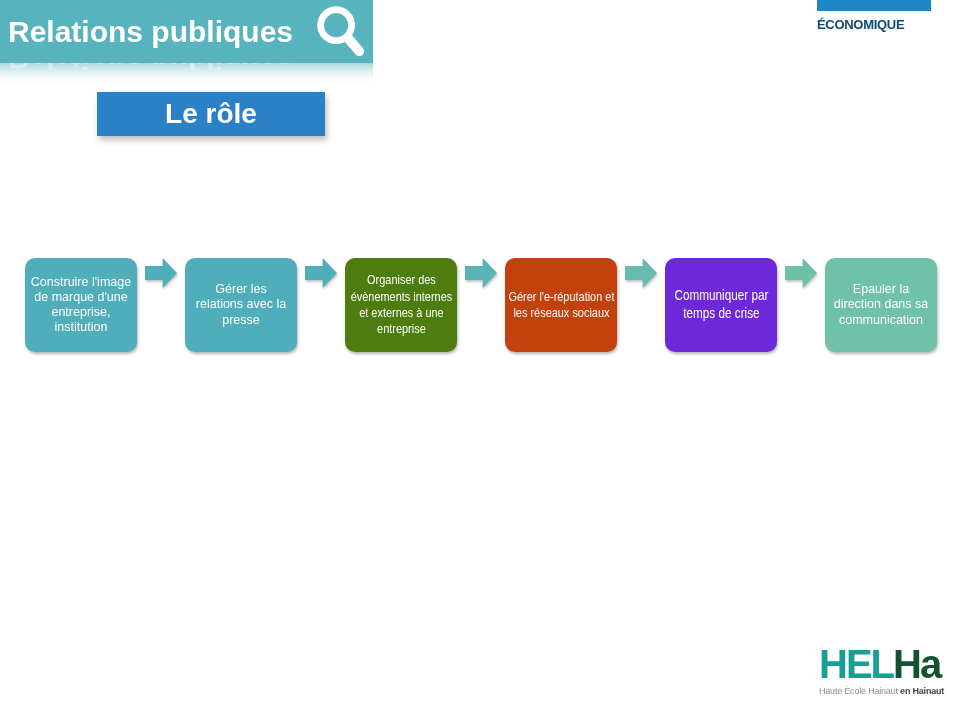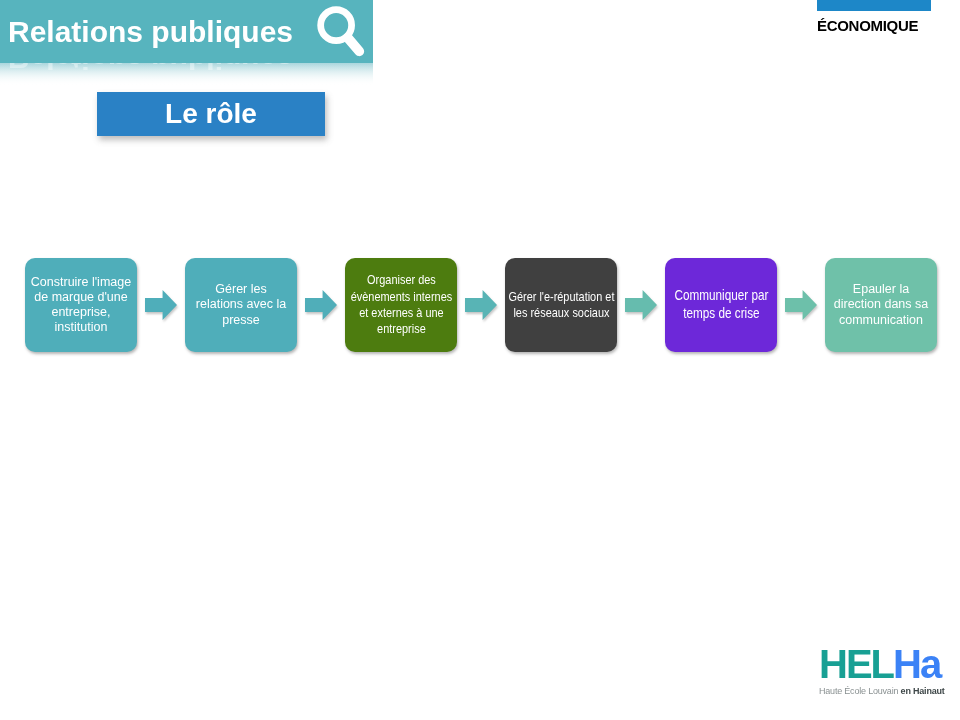--- a/index.html
+++ b/index.html
@@ -29,36 +29,36 @@
   }
   .header-reflection::after{
     content:"";position:absolute;left:0;top:0;width:100%;height:100%;
     background:linear-gradient(to bottom,rgba(255,255,255,0),#ffffff 88%);
   }
 
   
   .econ{position:absolute;left:817px;top:0;width:114px;}
   .econ-bar{width:114px;height:11px;background:#1d87c8;}
   .econ-label{
-    margin-top:6px;color:#000000;font-weight:bold;font-size:15px;letter-spacing:-0.3px;
+    margin-top:6px;color:#0c4a6e;font-weight:bold;font-size:13px;letter-spacing:-0.3px;
     white-space:nowrap;
   }
 
   
   .role-box{
     position:absolute;left:97px;top:92px;width:228px;height:44px;background:#2a81c5;
     display:flex;align-items:center;justify-content:center;
     box-shadow:2px 4px 6px rgba(110,110,110,0.45);
   }
   .role-box span{color:#ffffff;font-size:28px;font-weight:bold;}
 
   
   .process{
     position:absolute;left:25px;top:258px;width:912px;height:94px;
-    display:flex;align-items:center;justify-content:space-between;
+    display:flex;justify-content:space-between;
   }
   .step{
     width:112px;height:94px;border-radius:10px;flex:0 0 auto;
     display:flex;align-items:center;justify-content:center;overflow:hidden;
     box-shadow:1px 2px 3px rgba(90,90,90,0.45);
   }
   .step-label{
     display:block;color:#ffffff;text-align:center;font-size:12.5px;line-height:1.22;
     padding:0 5px;box-sizing:border-box;width:100%;
   }
@@ -69,21 +69,21 @@
   .arrow{flex:0 0 auto;width:32px;height:30px;filter:drop-shadow(1px 2px 1px rgba(90,90,90,0.35));}
   .arrow-shape{
     width:100%;height:100%;
     clip-path:polygon(0 27%,55% 27%,55% 0,100% 50%,55% 100%,55% 73%,0 73%);
   }
 
   
   .logo{position:absolute;left:819px;top:644px;width:130px;}
   .logo-text{font-weight:bold;font-size:40px;letter-spacing:-2px;line-height:1;white-space:nowrap;}
   .logo-hel{color:#18a094;}
-  .logo-ha{color:#3b82f6;}
+  .logo-ha{color:#14532d;}
   .logo-tagline{margin-top:2px;font-size:9px;letter-spacing:-0.2px;white-space:nowrap;color:#8a9192;}
   .tag-bold{font-weight:bold;color:#3e4748;text-align:center;}
 </style>
 </head>
 <body>
 
 <div class="slide">
 
   <div class="header-bar">
     <span class="header-title">Relations publiques</span>
@@ -117,35 +117,35 @@
     </div>
     <div class="arrow">
         <div class="arrow-shape" style="background: rgb(80, 174, 185);"></div>
       </div>
     <div class="step condensed" data-step="2" style="background: #4d7c0f;">
       <span class="step-label">Organiser des évènements internes et externes à une entreprise</span>
     </div>
     <div class="arrow">
         <div class="arrow-shape" style="background: rgb(88, 180, 181);"></div>
       </div>
-    <div class="step condensed" data-step="3" style="background: #404040;">
+    <div class="step condensed" data-step="3" style="background: #c2410c;">
       <span class="step-label">Gérer l'e-réputation et les réseaux sociaux</span>
     </div>
     <div class="arrow">
         <div class="arrow-shape" style="background: rgb(102, 188, 174);"></div>
       </div>
     <div class="step condensed" data-step="4" style="background: #6d28d9;">
       <span class="step-label">Communiquer par temps de crise</span>
     </div>
     <div class="arrow">
         <div class="arrow-shape" style="background: rgb(109, 192, 170);"></div>
       </div>
     <div class="step" data-step="5" style="background: rgb(111, 193, 169);">
       <span class="step-label">Epauler la direction dans sa communication</span>
     </div>
   </div>
 
   <div class="logo">
     <div class="logo-text"><span class="logo-hel">HEL</span><span class="logo-ha">Ha</span></div>
-    <div class="logo-tagline"><span class="tag-reg">Haute École Louvain</span> <span class="tag-bold">en Hainaut</span></div>
+    <div class="logo-tagline"><span class="tag-reg">Haute École Hainaut</span> <span class="tag-bold">en Hainaut</span></div>
   </div>
 
 </div>
 
 </body></html>

